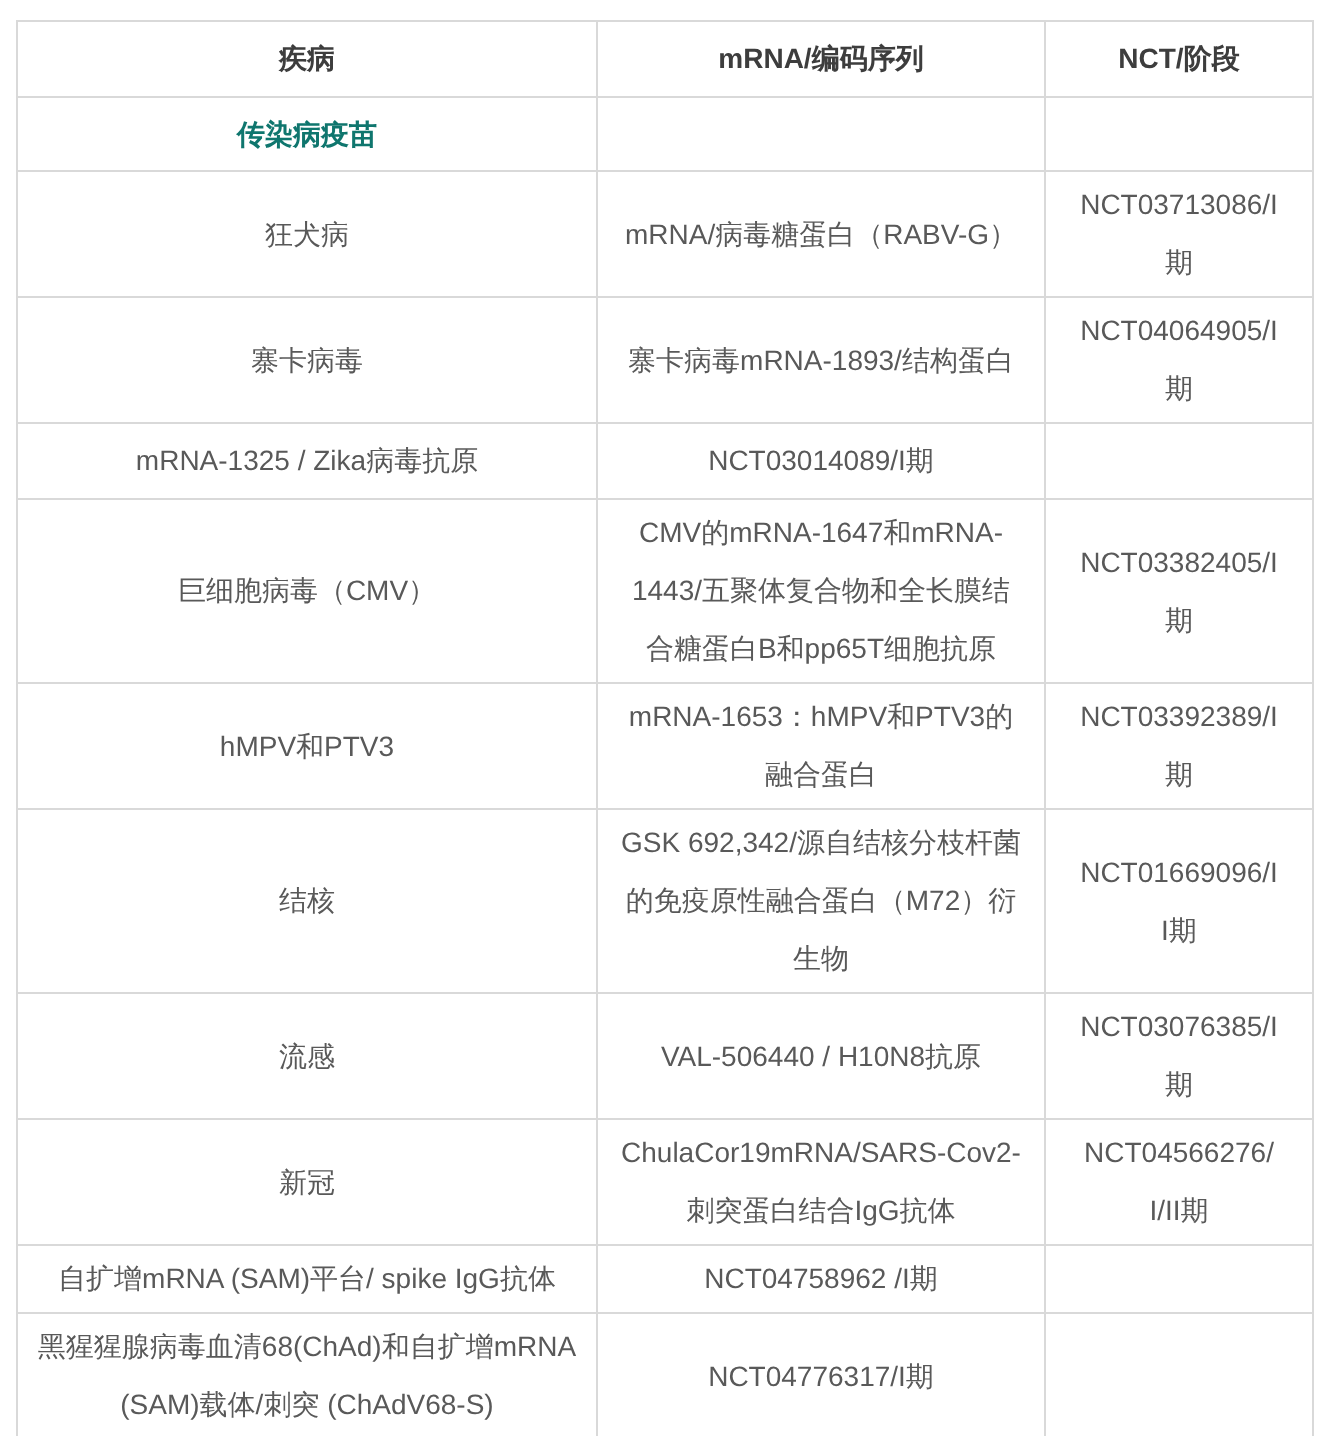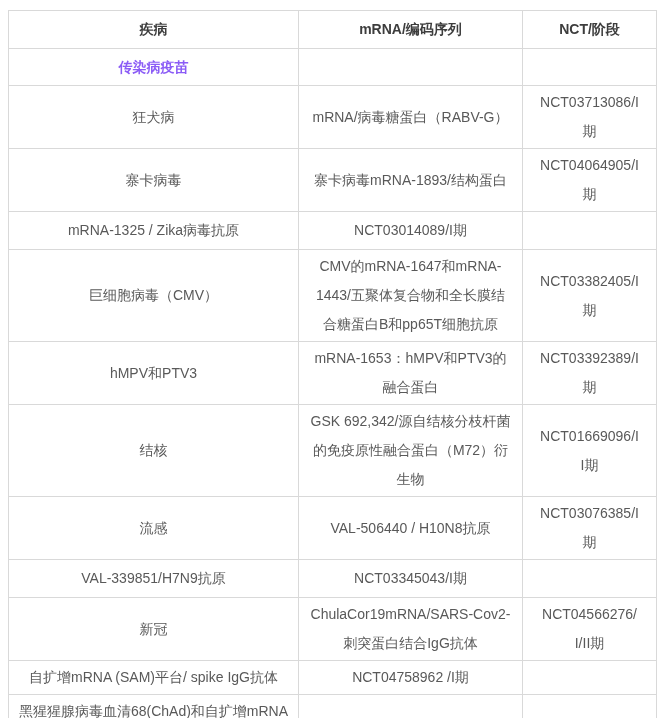--- a/index.html
+++ b/index.html
@@ -47,21 +47,21 @@
   table.trials td.col-mrna {
     padding: 2px 10px;
     text-align: center;
   }
   table.trials td.col-nct {
     padding: 2px 17px;
     word-break: break-all;
   }
   tr.section-row td.col-disease {
     font-weight: bold;
-    color: #8b5cf6;
+    color: #0f766e;
   }
 </style>
 </head>
 <body>
 
 <div class="page">
   <table class="trials">
     <colgroup>
       <col style="width:290px">
       <col style="width:224px">
@@ -108,25 +108,20 @@
       <tr style="height:87px">
         <td class="col-disease">结核</td>
         <td class="col-mrna">GSK 692,342/源自结核分枝杆菌的免疫原性融合蛋白（M72）衍生物</td>
         <td class="col-nct">NCT01669096/II期</td>
       </tr>
       <tr style="height:38px">
         <td class="col-disease">流感</td>
         <td class="col-mrna">VAL-506440 / H10N8抗原</td>
         <td class="col-nct">NCT03076385/I期</td>
       </tr>
-      <tr style="height:38px">
-        <td class="col-disease">VAL-339851/H7N9抗原</td>
-        <td class="col-mrna">NCT03345043/I期</td>
-        <td class="col-nct"></td>
-      </tr>
       <tr style="height:62px">
         <td class="col-disease">新冠</td>
         <td class="col-mrna">ChulaCor19mRNA/SARS-Cov2-刺突蛋白结合IgG抗体</td>
         <td class="col-nct">NCT04566276/I/II期</td>
       </tr>
       <tr style="height:34px">
         <td class="col-disease">自扩增mRNA (SAM)平台/ spike IgG抗体</td>
         <td class="col-mrna">NCT04758962 /I期</td>
         <td class="col-nct"></td>
       </tr>

